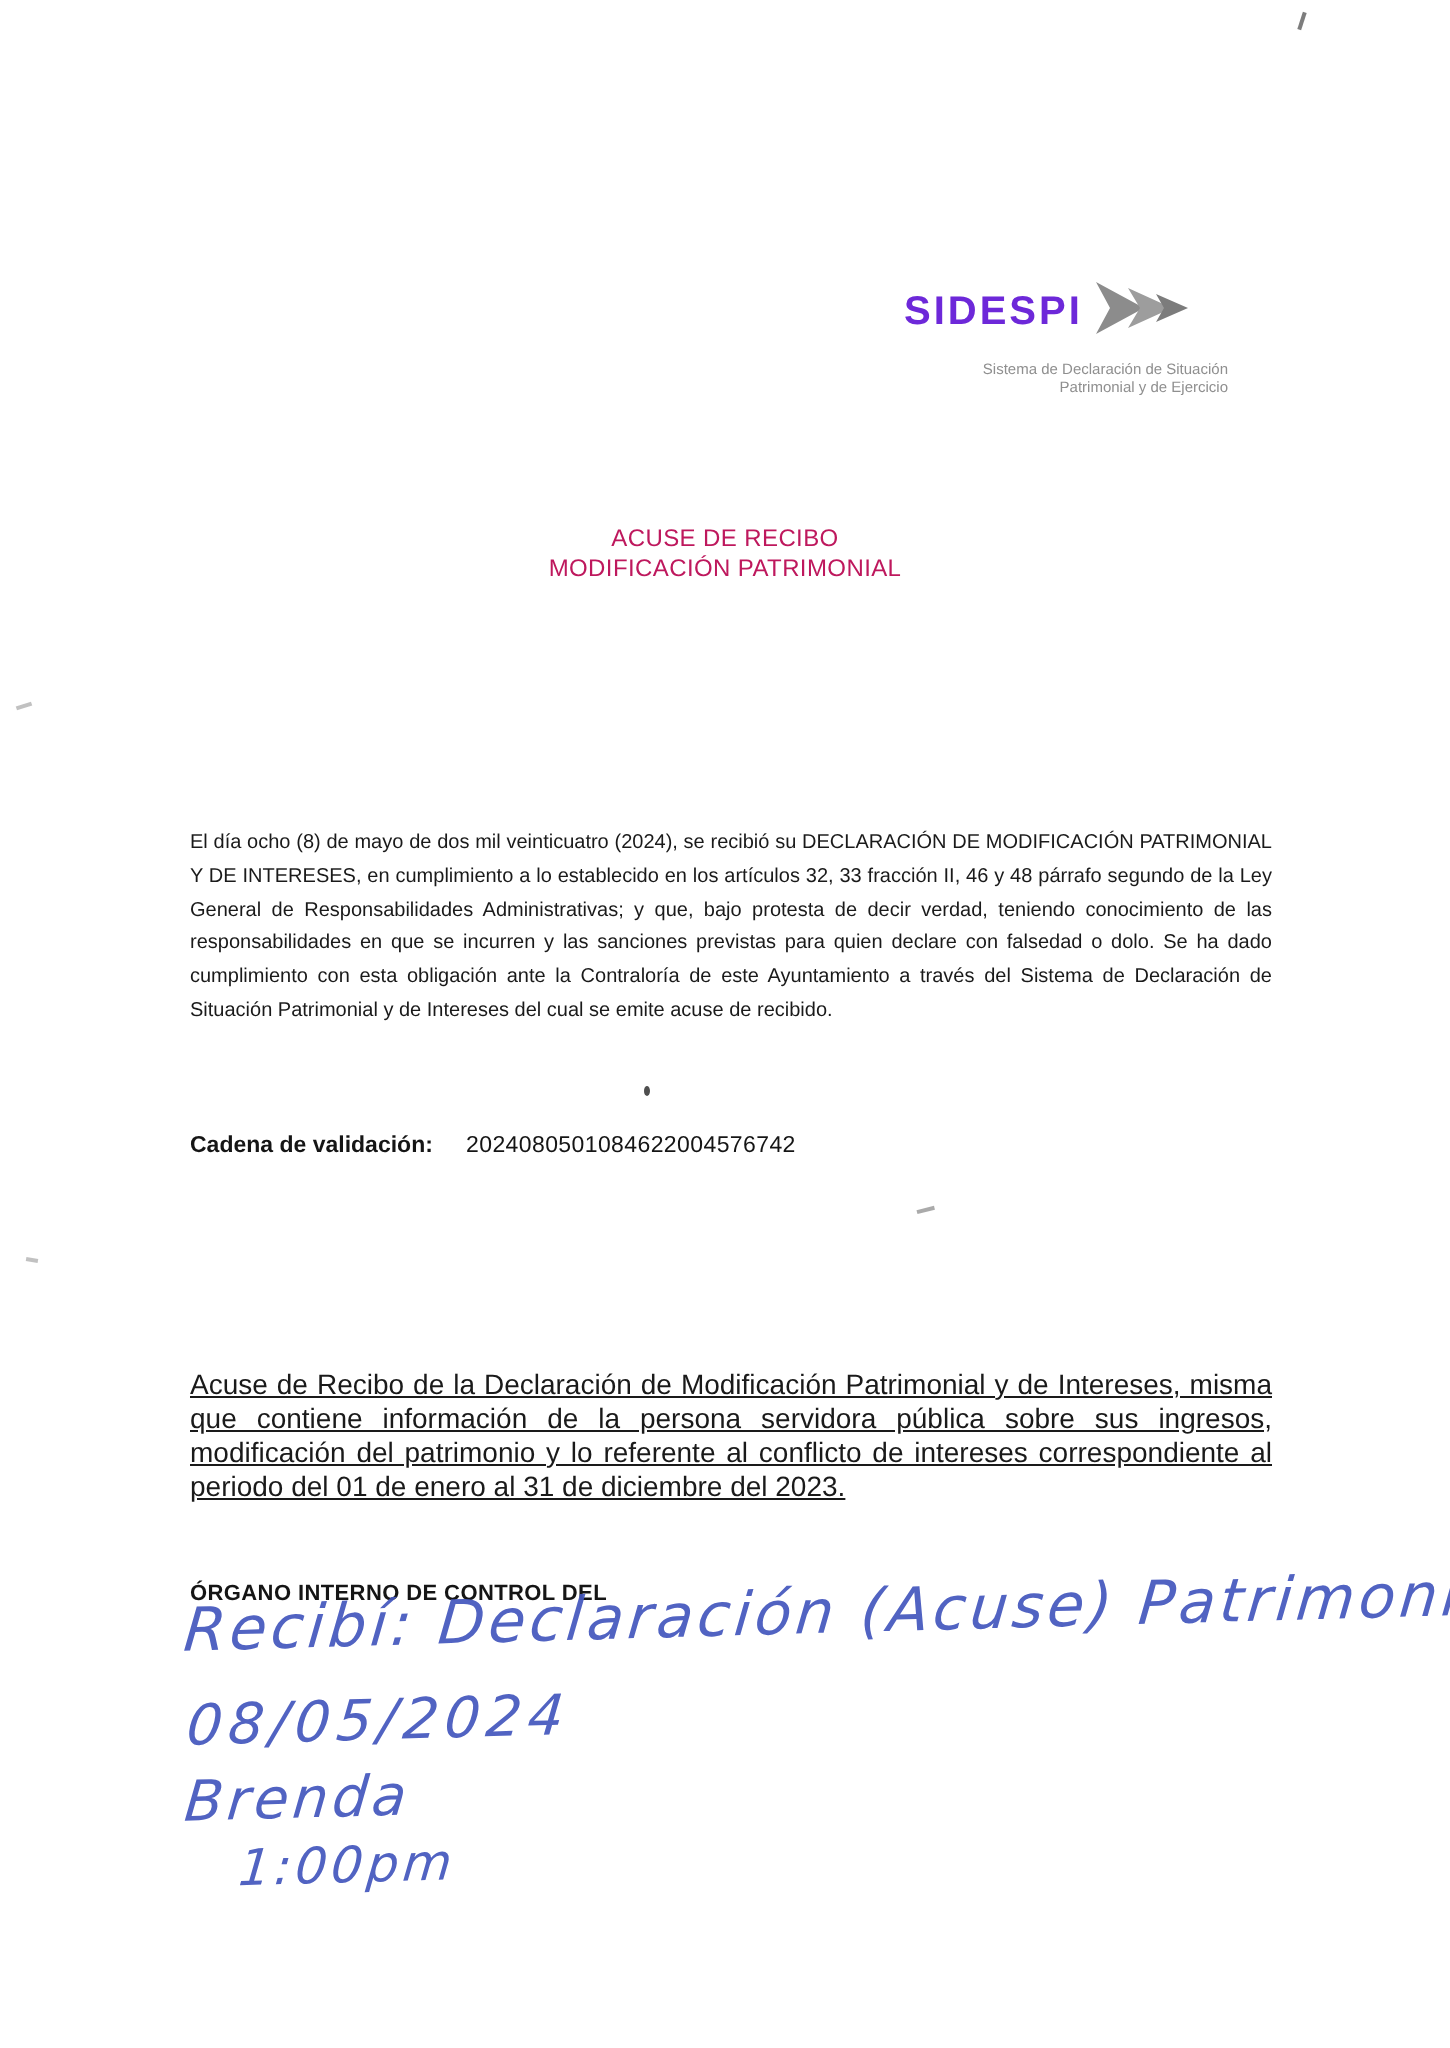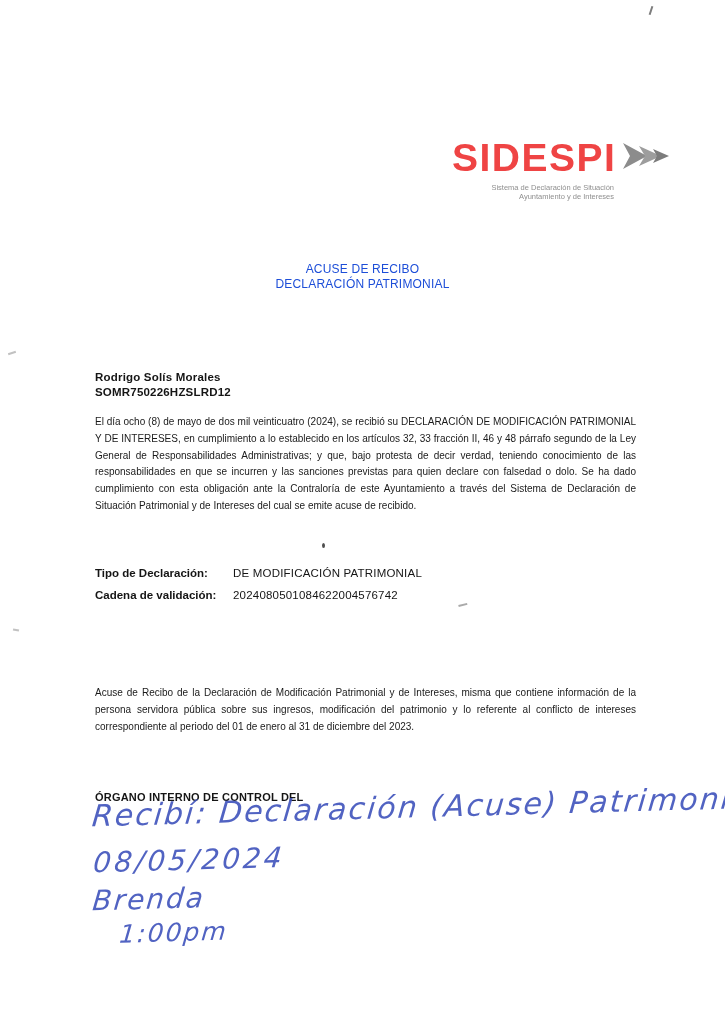--- a/index.html
+++ b/index.html
@@ -6,37 +6,37 @@
   html,body { background:#ffffff; }
   body { font-family:"Liberation Sans", sans-serif; }
   .page {
     position:relative; width:725px; height:1024px;
     background:#ffffff; overflow:hidden;
   }
 
   
   .logo { position:absolute; left:452px; top:136px; width:175px; }
   .logo-row { display:flex; align-items:center; }
-  .logo-text { font-size:39px; font-weight:bold; color:#ef4444; letter-spacing:1.5px; }
+  .logo-text { font-size:20px; font-weight:bold; color:#6d28d9; letter-spacing:1.5px; }
   .logo-arrow { margin-left:3px; margin-top:2px; }
   .logo-tagline { margin-top:3px; font-size:7.5px; line-height:9px; color:#8f8f8f; text-align:right; width:162px; }
 
   
   .doc-title { position:absolute; top:262px; left:0; width:725px; text-align:center;
-               font-size:12px; line-height:15px; color:#1d4ed8; letter-spacing:.2px; }
+               font-size:12px; line-height:15px; color:#be185d; letter-spacing:.2px; }
 
   
   .declarant { position:absolute; left:95px; top:370px; font-size:11.5px; font-weight:bold;
                line-height:15px; color:#151515; letter-spacing:.2px; }
 
   
   .body-par { position:absolute; left:95px; top:414px; width:541px;
               font-size:10px; line-height:16.8px; text-align:justify; color:#1a1a1a; }
   .closing-par { position:absolute; left:95px; top:684px; width:541px;
-              font-size:10px; line-height:17px; text-align:justify; color:#1a1a1a; }
+              font-size:14px; line-height:17px; text-align:justify; color:#1a1a1a;text-decoration:underline; }
 
   
   .fields { position:absolute; left:95px; top:566px; width:480px; font-size:11.5px; color:#151515; }
   .field-row { display:flex; line-height:15px; margin-bottom:6.5px; }
   .field-label { font-weight:bold; flex:0 0 138px; }
   .field-value { letter-spacing:.2px; }
 
   
   .footer-heading { position:absolute; left:95px; top:791px; font-size:11px; font-weight:bold;
                     color:#151515; letter-spacing:.2px; }
@@ -70,41 +70,33 @@
       <span class="logo-arrow">
         <svg width="50" height="34" viewBox="0 0 50 34" aria-hidden="true">
           <polygon points="4,3 28,16 4,29 11,16" fill="#8c8c8c"></polygon>
           <polygon points="20,6 42,16 20,26 26,16" fill="#9d9d9d"></polygon>
           <polygon points="34,9 50,16 34,23 38,16" fill="#7c7c7c"></polygon>
         </svg>
       </span>
     </div>
     <div class="logo-tagline">
       <div>Sistema de Declaración de Situación</div>
-      <div>Ayuntamiento y de Intereses</div>
+      <div>Patrimonial y de Ejercicio</div>
     </div>
   </div>
 
   <div class="doc-title">
     <div>ACUSE DE RECIBO</div>
-    <div>DECLARACIÓN PATRIMONIAL</div>
+    <div>MODIFICACIÓN PATRIMONIAL</div>
   </div>
 
-  <div class="declarant">
-    <div>Rodrigo Solís Morales</div>
-    <div>SOMR750226HZSLRD12</div>
-  </div>
 
   <p class="body-par">El día ocho (8) de mayo de dos mil veinticuatro (2024), se recibió su DECLARACIÓN DE MODIFICACIÓN PATRIMONIAL Y DE INTERESES, en cumplimiento a lo establecido en los artículos 32, 33 fracción II, 46 y 48 párrafo segundo de la Ley General de Responsabilidades Administrativas; y que, bajo protesta de decir verdad, teniendo conocimiento de las responsabilidades en que se incurren y las sanciones previstas para quien declare con falsedad o dolo. Se ha dado cumplimiento con esta obligación ante la Contraloría de este Ayuntamiento a través del Sistema de Declaración de Situación Patrimonial y de Intereses del cual se emite acuse de recibido.</p>
 
   <div class="fields">
-    <div class="field-row">
-      <span class="field-label">Tipo de Declaración:</span>
-      <span class="field-value">DE MODIFICACIÓN PATRIMONIAL</span>
-    </div>
     <div class="field-row">
       <span class="field-label">Cadena de validación:</span>
       <span class="field-value">2024080501084622004576742</span>
     </div>
   </div>
 
   <p class="closing-par">Acuse de Recibo de la Declaración de Modificación Patrimonial y de Intereses, misma que contiene información de la persona servidora pública sobre sus ingresos, modificación del patrimonio y lo referente al conflicto de intereses correspondiente al periodo del 01 de enero al 31 de diciembre del 2023.</p>
 
   <div class="footer-heading">ÓRGANO INTERNO DE CONTROL DEL</div>
 

